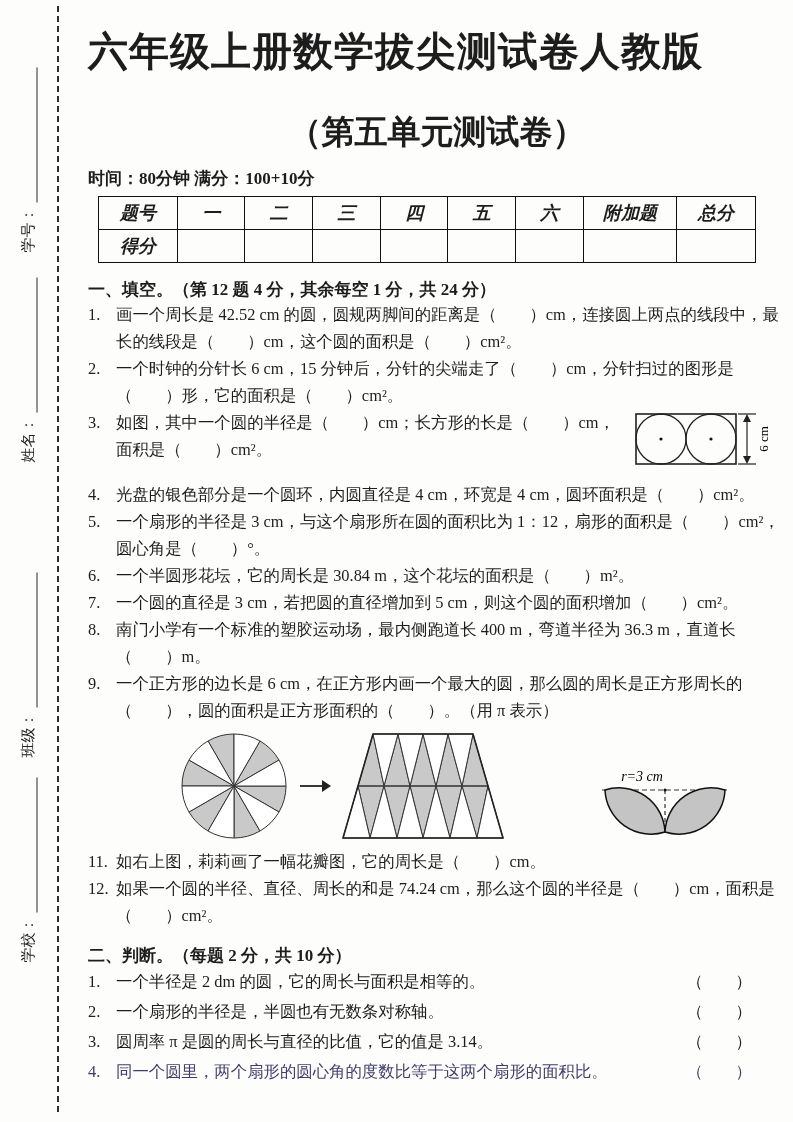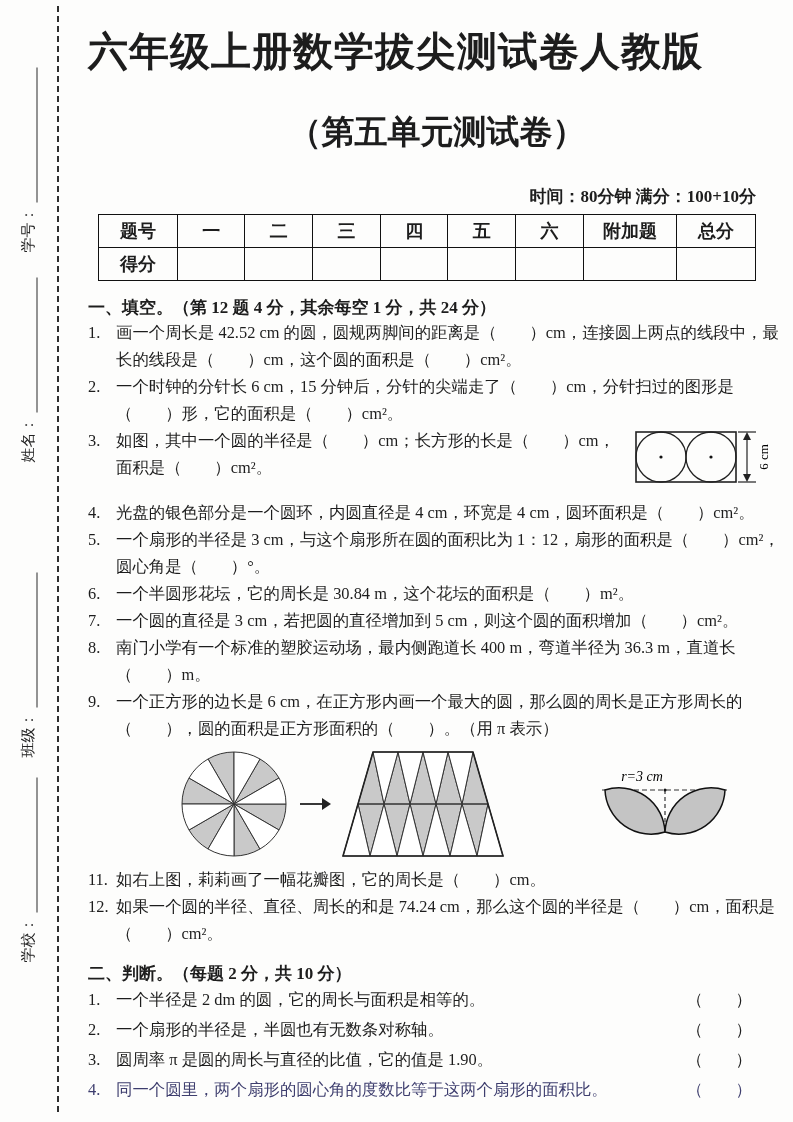--- a/index.html
+++ b/index.html
@@ -12,34 +12,34 @@
           display:flex; align-items:flex-end; gap:5px; font-size:15px; color:#222; }
   .stub .blank { flex:1; height:15px; border-bottom:1.7px solid #2a2a2a; }
   .stub1 { top:149px; } .stub2 { top:359px; } .stub3 { top:654px; } .stub4 { top:859px; }
 
   .content { position:absolute; left:88px; top:0; width:698px; }
 
   .title { margin-top:24px; text-align:left; font-family:"Liberation Sans","DejaVu Sans",sans-serif;
            font-weight:bold; font-size:40px; letter-spacing:1px; }
   .subtitle { margin-top:31px; text-align:center; font-family:"Liberation Sans","DejaVu Sans",sans-serif;
               font-weight:bold; font-size:33px; }
-  .meta { margin-top:30px; padding-right:30px; text-align:right; font-size:17px; font-weight:bold; }
+  .meta { margin-top:12px; padding-right:30px; font-size:17px; font-weight:bold; }
 
   table.score { margin:6px 0 0 10px; width:658px; border-collapse:collapse; table-layout:fixed; }
-  table.score td { border:1.8px solid #111; height:33px; text-align:center; font-size:18px; font-weight:bold; }
+  table.score td { border:1.8px solid #111; height:33px; text-align:center; font-size:18px; font-weight:bold;font-style:italic; }
 
   .sec-head { margin-top:15px; font-size:17px; font-weight:bold; }
 
   .q { display:flex; align-items:flex-start; font-size:16.4px; line-height:27px; }
   .q .qn { width:28px; flex:0 0 28px; }
   .q .qt { flex:1; }
 
   .fig3 { float:right; margin:-2px 0 2px 10px; }
 
-  .figrow { display:flex; align-items:center; justify-content:space-between; margin:6px 20px 6px 88px; }
+  .figrow { display:flex; align-items:flex-end; justify-content:space-between; margin:6px 20px 6px 88px; }
   .figleft { display:flex; align-items:center; gap:6px; }
   .figpetal { margin-right:34px; }
 
   .judge { display:flex; align-items:flex-start; font-size:16.4px; line-height:30px; padding-right:34px; }
   .judge .qn { width:28px; flex:0 0 28px; }
   .judge .jt { flex:1; }
   .judge .paren { flex:0 0 auto; margin-left:8px; }
   .tint { color:#3e3e6e; }
 
   svg text { font-family:"Liberation Serif","DejaVu Serif",serif; }
@@ -214,21 +214,21 @@
       <div class="jt">一个半径是 2 dm 的圆，它的周长与面积是相等的。</div>
       <span class="paren">（　　）</span>
     </div>
     <div class="judge">
       <span class="qn">2.</span>
       <div class="jt">一个扇形的半径是，半圆也有无数条对称轴。</div>
       <span class="paren">（　　）</span>
     </div>
     <div class="judge">
       <span class="qn">3.</span>
-      <div class="jt">圆周率 π 是圆的周长与直径的比值，它的值是 1.90。</div>
+      <div class="jt">圆周率 π 是圆的周长与直径的比值，它的值是 3.14。</div>
       <span class="paren">（　　）</span>
     </div>
     <div class="judge tint">
       <span class="qn">4.</span>
       <div class="jt">同一个圆里，两个扇形的圆心角的度数比等于这两个扇形的面积比。</div>
       <span class="paren">（　　）</span>
     </div>
 
   </div>
 </div>

